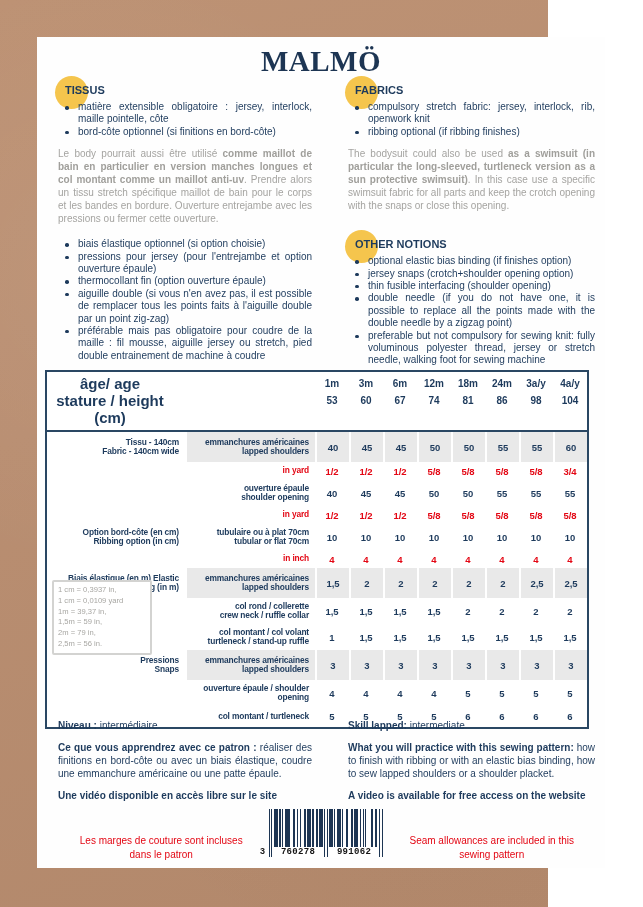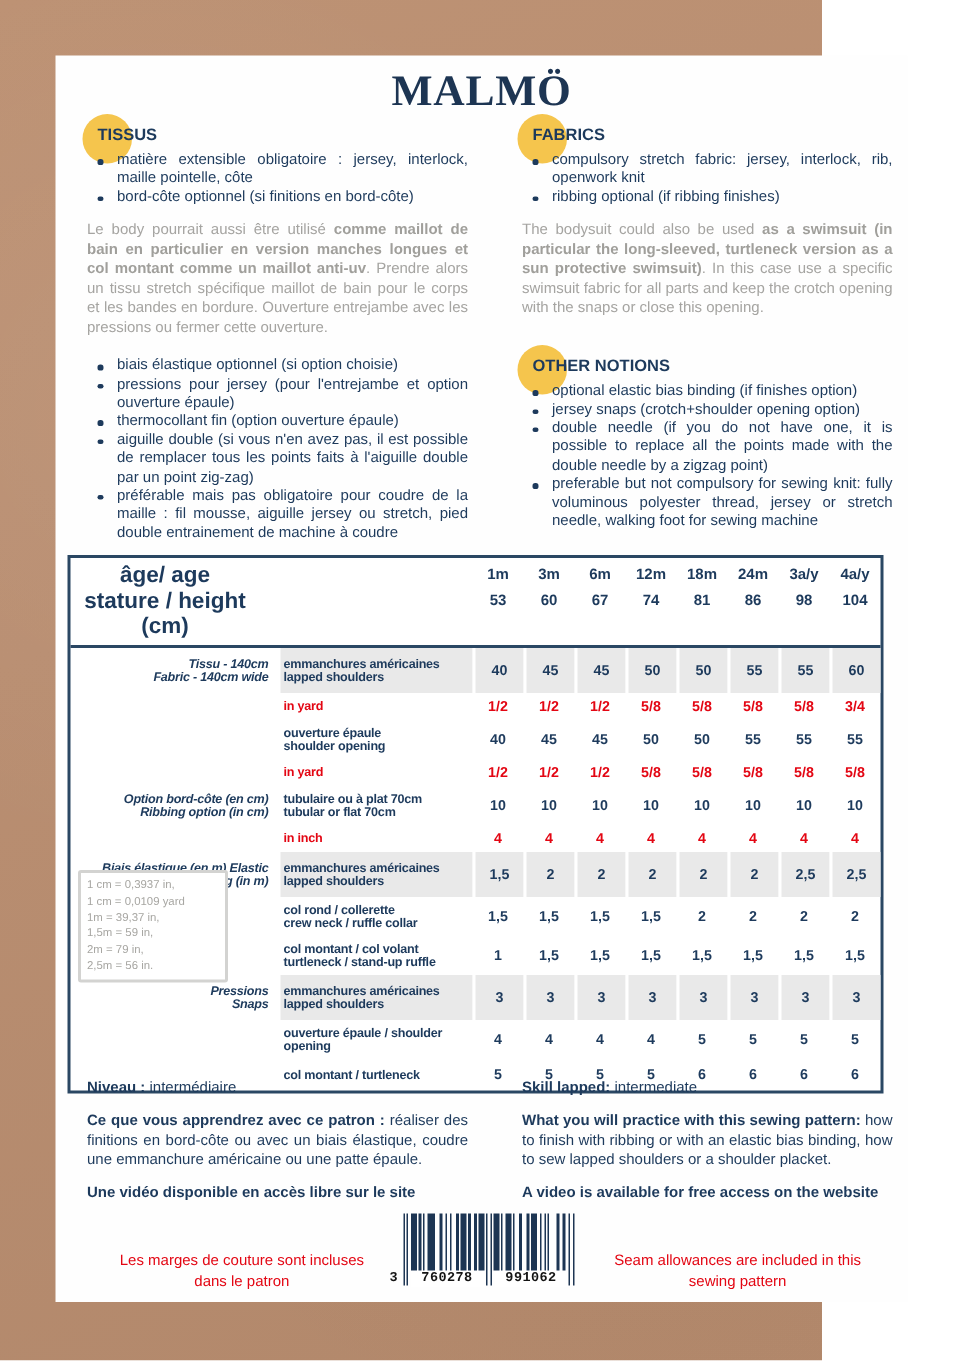--- a/index.html
+++ b/index.html
@@ -31,22 +31,22 @@
 
   
   .size-table{position:absolute;left:8px;top:333px;width:540px;border:2px solid #2a4763;
     background:#fff;color:#1d3a5c;font-weight:bold;}
   .tgrid{display:grid;grid-template-columns:140px 128px repeat(8,1fr);}
   .thead{border-bottom:2.5px solid #2a4763;padding:3px 0 4px;}
   .thead .hlab{grid-column:1;text-align:center;padding-right:14px;font-size:15px;line-height:17px;}
   .thead .hval{text-align:center;font-size:10px;line-height:17px;}
   .trow{display:grid;grid-template-columns:140px 128px repeat(8,1fr);}
   .trow .grp{grid-column:1;display:flex;flex-direction:column;justify-content:center;align-items:flex-end;
-    text-align:right;padding-right:8px;font-size:8.4px;letter-spacing:-.15px;line-height:1.12;font-style:italic;}
-  .trow .sub{grid-column:2;display:flex;flex-direction:column;justify-content:center;align-items:flex-start;
+    text-align:right;padding-right:8px;font-size:8.4px;letter-spacing:-.15px;line-height:1.12;}
+  .trow .sub{grid-column:2;display:flex;flex-direction:column;justify-content:center;align-items:flex-end;
     text-align:right;padding:1px 6px 1px 2px;font-size:8.4px;letter-spacing:-.15px;line-height:1.12;}
   .trow .val{display:flex;align-items:center;justify-content:center;font-size:9.5px;}
   .trow.gray .sub,.trow.gray .val{background:#e9e9e9;}
   .trow.gray .val{border-left:2px solid #fff;}
   .trow.red .sub,.trow.red .val{color:#e30613;}
   .convbox{position:absolute;left:5px;top:208px;width:88px;background:#fff;
     border:2px solid #d3d3d1;border-radius:2px;padding:3px 4px;color:#a7a6a2;
     font-size:7.6px;font-weight:normal;line-height:1.42;text-align:left;}
 
   
@@ -112,20 +112,21 @@
       </section>
 
       <section>
         <div class="shead">
           <span class="circ"></span>
           <span class="ht">OTHER NOTIONS</span>
         </div>
         <ul class="blist">
             <li>optional elastic bias binding (if finishes option)</li>
             <li>jersey snaps (crotch+shoulder opening option)</li>
+            <li>thin fusible interfacing (shoulder opening)</li>
             <li>double needle (if you do not have one, it is possible to replace all the points made with the double needle by a zigzag point)</li>
             <li>preferable but not compulsory for sewing knit: fully voluminous polyester thread, jersey or stretch needle, walking foot for sewing machine</li>
           </ul>
       </section>
     </div>
 
     <div class="size-table">
       <div class="thead tgrid" id="thead">
           <div class="hlab">âge/ age</div>
           <div class=""></div>

